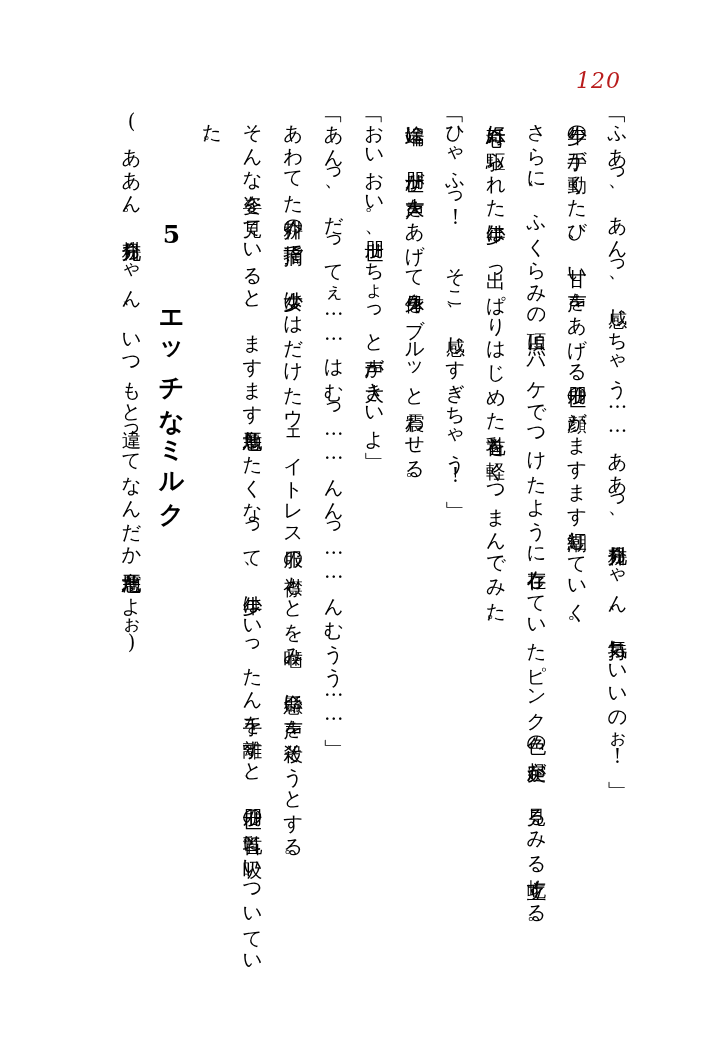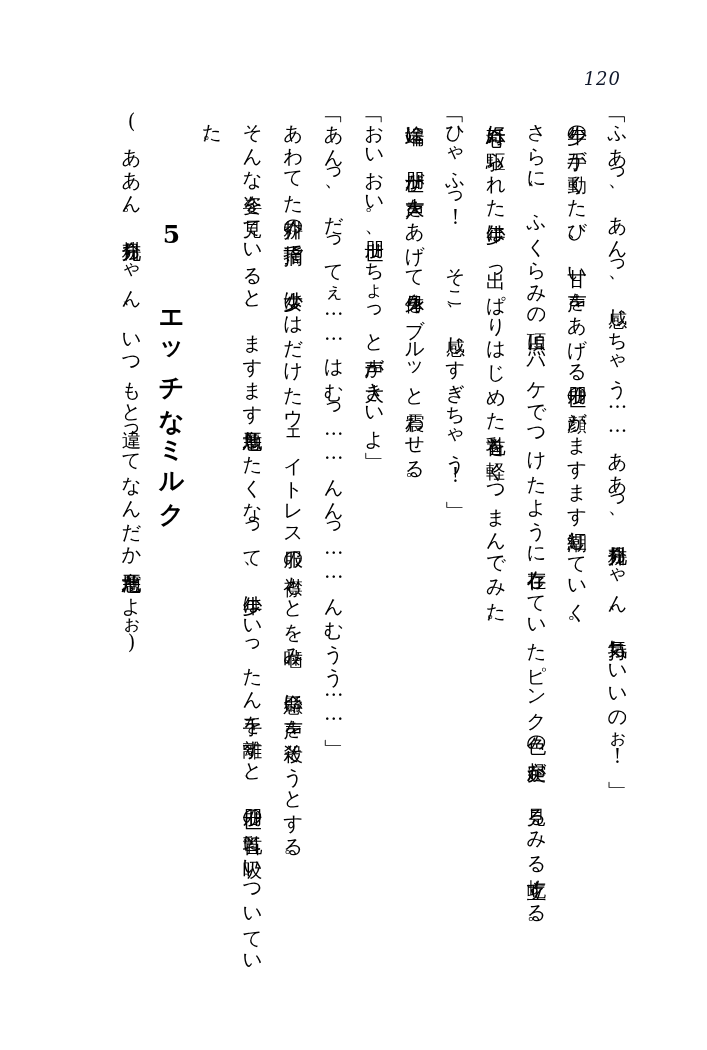--- a/index.html
+++ b/index.html
@@ -16,23 +16,23 @@
     overflow: hidden;
   }
 
   
   .page-number {
     position: absolute;
     top: 68px;
     right: 86px;
     font-family: "DejaVu Serif", "Liberation Serif", serif;
     font-style: italic;
-    font-size: 18px;
+    font-size: 22px;
     letter-spacing: 1px;
-    color: #0f172a;
+    color: #b91c1c;
   }
 
   
   .text-block {
     position: absolute;
     top: 110px;
     right: 70px;
     left: 62px;
     height: 860px;
     writing-mode: vertical-rl;

